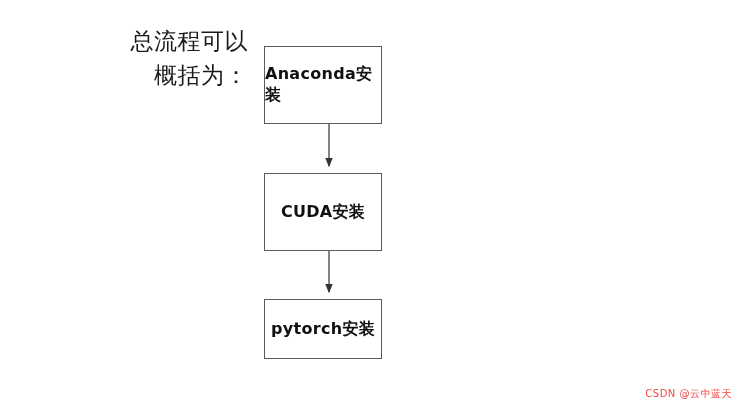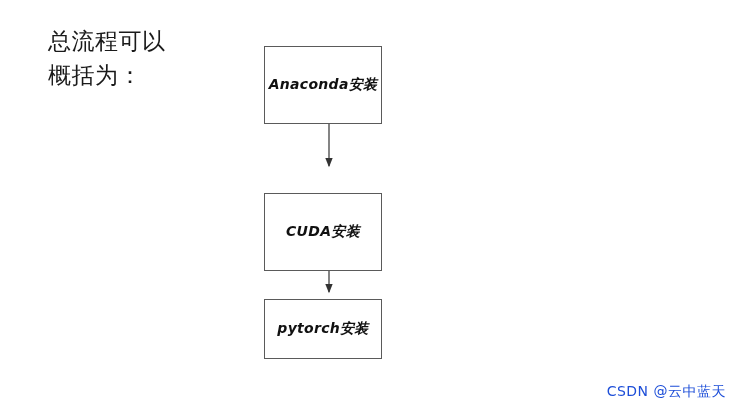--- a/index.html
+++ b/index.html
@@ -25,69 +25,68 @@
     position: absolute;
     left: 48px;
     top: 24px;
     width: 200px;
     font-size: 23px;
     line-height: 34px;
     color: #1a1a1a;
     font-family: "DejaVu Sans", "Liberation Sans", sans-serif;
     letter-spacing: 0.5px;
     white-space: pre-line;
+    text-align: right;
   }
   .node {
     position: absolute;
     box-sizing: border-box;
     border: 1px solid #5a5a5a;
     background: #ffffff;
     display: flex;
     align-items: center;
     justify-content: center;
-    font-size: 14px;
+    font-size: 16px;
     font-weight: bold;
     color: #111111;
     font-family: "DejaVu Sans", "Liberation Sans", sans-serif;
     letter-spacing: 0.3px;
-    font-style: italic;
   }
   .node-anaconda {
     left: 264px;
     top: 46px;
     width: 118px;
     height: 78px;
   }
   .node-cuda {
     left: 264px;
     top: 173px;
     width: 118px;
     height: 78px;
-    margin-top: 20px;
   }
   .node-pytorch {
     left: 264px;
     top: 299px;
     width: 118px;
     height: 60px;
   }
   .arrows {
     position: absolute;
     left: 0;
     top: 0;
     width: 746px;
     height: 411px;
     pointer-events: none;
   }
   .watermark {
     position: absolute;
-    right: 20px;
+    right: 14px;
     bottom: 10px;
-    font-size: 14px;
-    color: #1d4ed8;
+    font-size: 10px;
+    color: #ef4444;
     font-family: "DejaVu Sans", "Liberation Sans", sans-serif;
     letter-spacing: 0.5px;
     white-space: nowrap;
   }
 </style>
 </head>
 <body>
 
 <div class="canvas">
 

